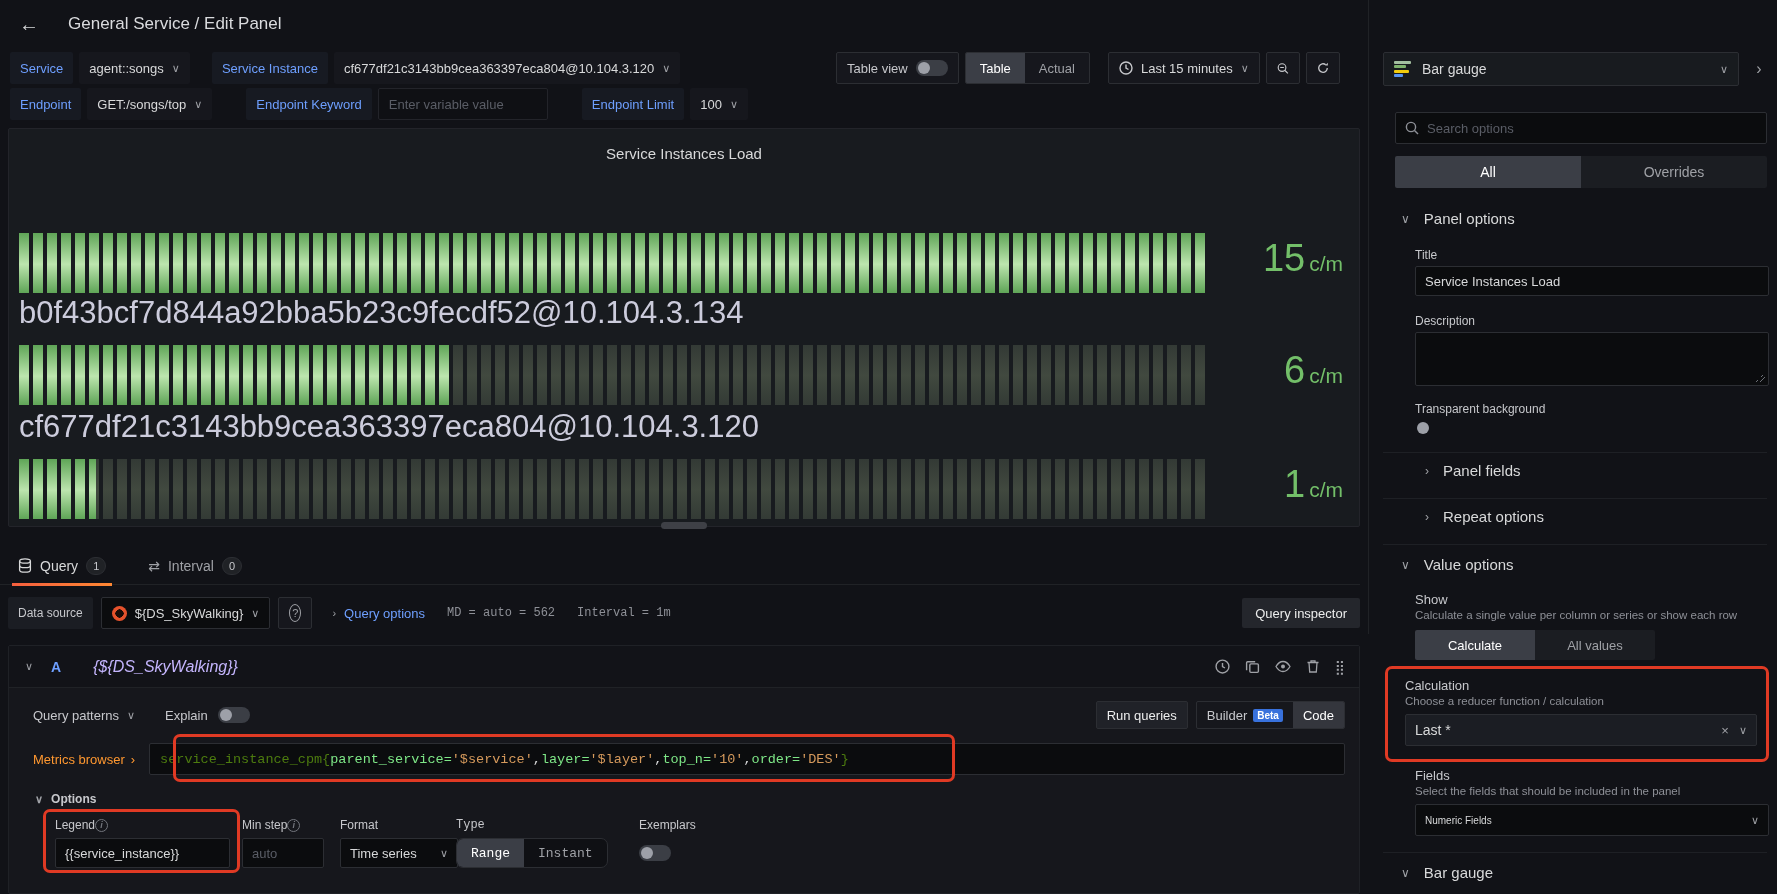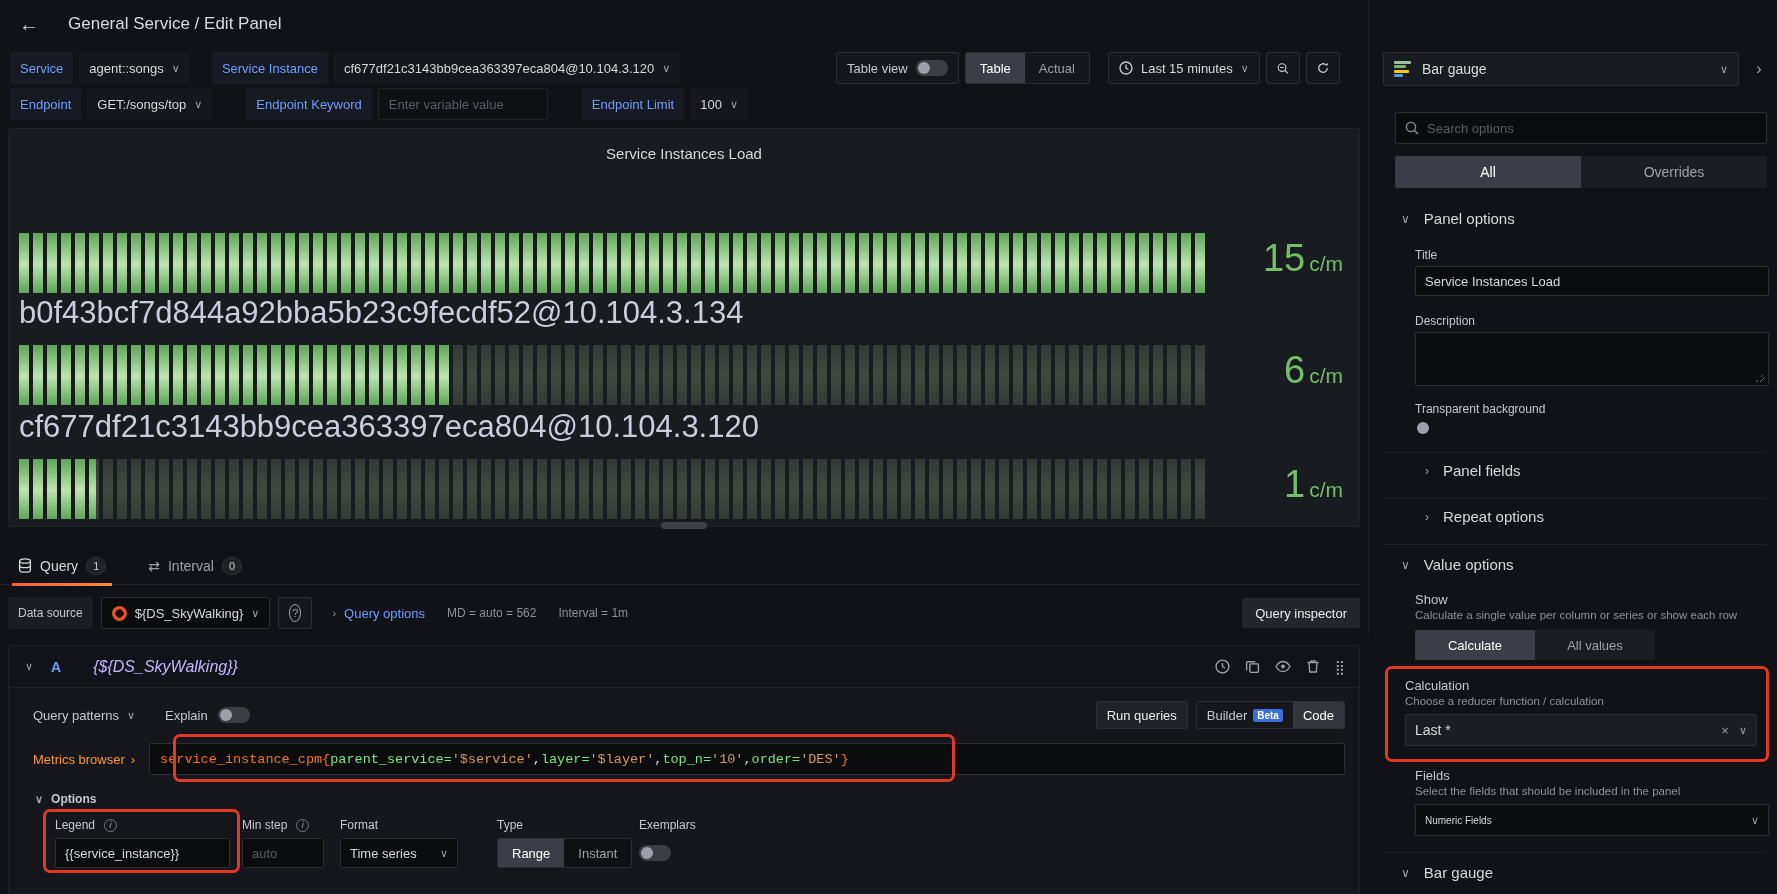--- a/index.html
+++ b/index.html
@@ -56,43 +56,43 @@
   .count-badge { min-width:20px; height:18px; padding:0 6px; border-radius:9px; background:#202226; border:1px solid #2c2e33; font-size:11px; color:#c7c8cc; display:flex; align-items:center; justify-content:center; }
   .tab-underline { position:absolute; left:4px; right:4px; bottom:-1px; height:3px; background:linear-gradient(90deg,#F55F3E,#FF8833); }
 
   
   .ds-row { position:absolute; left:8px; top:597px; width:1352px; height:32px; display:flex; align-items:center; gap:8px; }
   .chip-label { height:32px; padding:0 10px; display:flex; align-items:center; background:#1b1d23; border-radius:2px; font-size:12px; font-weight:500; color:#c7c8cc; }
   .ds-picker { height:32px; padding:0 10px; display:flex; align-items:center; gap:8px; background:#0b0c0e; border:1px solid #2c2e33; border-radius:2px; font-size:13px; }
   .ds-dot { width:15px; height:15px; border-radius:50%; background:radial-gradient(circle at 50% 50%, #1b0c08 0 38%, #e6522c 40% 100%); flex:none; }
   .q-circle { width:18px; height:18px; border:1px solid #9fa1a6; border-radius:50%; color:#9fa1a6; font-size:11px; display:flex; align-items:center; justify-content:center; }
   .blue-link { color:#6E9FFF; font-size:13px; font-weight:500; }
-  .dim-stat { color:#8e9097; font-size:12px; }
+  .dim-stat { color:#8e9097; font-size:12px;font-family:Liberation Mono, monospace; }
 
   
   .q-card { position:absolute; left:8px; top:645px; width:1352px; height:249px; background:#16171c; border:1px solid #1f2126; border-radius:2px; }
   .q-head { position:absolute; left:0; top:0; right:0; height:42px; background:#121318; border-bottom:1px solid #202226; display:flex; align-items:center; }
   .ref-id { color:#6E9FFF; font-weight:700; font-size:14px; }
   .ds-ref { color:#c4b5fd; font-style:italic; font-size:16px; }
   .q-head-icons { margin-left:auto; margin-right:14px; display:flex; align-items:center; gap:15px; color:#9fa1a6; }
   .q-head-icons svg { display:block; }
   .patterns-row { position:absolute; left:24px; right:14px; top:54px; height:30px; display:flex; align-items:center; }
   .sm-btn { height:28px; padding:0 10px; display:flex; align-items:center; background:#202228; border:1px solid #2c2e33; border-radius:2px; font-size:13px; color:#eceded; }
   .builder-seg { height:28px; border:1px solid #2c2e33; border-radius:2px; display:flex; align-items:stretch; overflow:hidden; margin-left:8px; }
   .builder-seg .bseg { display:flex; align-items:center; gap:6px; padding:0 10px; font-size:13px; color:#c7c8cc; }
   .builder-seg .bseg.sel { background:#34363d; color:#fff; }
   .beta-badge { background:#3871DC; color:#fff; font-size:10px; font-weight:700; padding:1px 4px; border-radius:2px; }
   .metrics-row { position:absolute; left:24px; right:14px; top:96px; height:34px; display:flex; align-items:center; }
   .mb-label { color:#FF9830; font-size:13px; font-weight:500; white-space:nowrap; }
   .promql-box { flex:1; height:32px; margin-left:14px; background:#0b0c0e; border:1px solid #2c2e33; border-radius:2px; display:flex; align-items:center; padding:0 10px; font-family:"Liberation Mono", monospace; font-size:13.5px; color:#d8d9da; white-space:nowrap; overflow:hidden; }
-  .promql-box .m { color:#f97316; } .promql-box .l { color:#7ee787; } .promql-box .s { color:#d69a5c; } .promql-box .p { color:#d8d9da; }
+  .promql-box .m { color:#4d7c0f; } .promql-box .l { color:#7ee787; } .promql-box .s { color:#d69a5c; } .promql-box .p { color:#d8d9da; }
   .anno { position:absolute; border:3px solid #E03A24; border-radius:7px; pointer-events:none; }
   .opt-header { position:absolute; left:26px; top:146px; display:flex; align-items:center; gap:8px; font-size:12px; font-weight:700; color:#c7c8cc; }
   .opt-fields { position:absolute; left:36px; top:166px; right:14px; }
-  .field-label { font-size:12px; font-weight:500; color:#c7c8cc; display:flex; align-items:center; gap:9px; }
+  .field-label { font-size:12px; font-weight:500; color:#c7c8cc; display:flex; align-items:center; gap:0; }
   .info-circle { width:13px; height:13px; border:1px solid #72757c; border-radius:50%; color:#72757c; font-size:9px; display:flex; align-items:center; justify-content:center; font-style:italic; font-weight:700; }
   .inp { height:30px; background:#0b0c0e; border:1px solid #2c2e33; border-radius:2px; display:flex; align-items:center; padding:0 9px; font-size:13px; color:#d8d9da; }
 
   
   .sidebar { position:absolute; left:1368px; top:0; width:409px; height:634px; background:#111217; border-left:1px solid #202226; }
   .viz-picker { position:absolute; left:14px; top:52px; width:356px; height:34px; background:#181b1f; border:1px solid #2c2e33; border-radius:2px; display:flex; align-items:center; gap:9px; padding:0 10px; font-size:14px; color:#d8d9da; }
   .viz-icon { width:19px; height:16px; display:flex; flex-direction:column; justify-content:space-between; }
   .viz-icon i { height:3px; border-radius:1px; display:block; }
   .expand-btn { position:absolute; left:376px; top:52px; width:28px; height:34px; display:flex; align-items:center; justify-content:center; color:#9fa1a6; font-size:16px; }
   .search-box { position:absolute; left:26px; top:112px; width:372px; height:32px; background:#0b0c0e; border:1px solid #2c2e33; border-radius:2px; display:flex; align-items:center; gap:8px; padding:0 9px; font-size:13px; }
@@ -347,25 +347,25 @@
     <div class="abs" style="left:295px; top:6px;">
       <div class="field-label">
           <span>Format</span>
         </div>
       <div class="inp" style="width:118px; margin-top:6px; justify-content:space-between;">
         <span>Time series</span>
           <span class="chev">∨</span>
       </div>
     </div>
 
-    <div class="abs" style="left:452px; top:6px;">
+    <div class="abs" style="left:411px; top:6px;font-family:Liberation Mono, monospace;">
       <div class="field-label">
           <span>Type</span>
         </div>
-      <div class="seg-group" style="height:30px; margin-top:6px; background:#0f1014;">
+      <div class="seg-group" style="height:30px; margin-top:6px; background:#0f1014;border-radius:7px;">
         <div class="seg sel">Range</div>
         <div class="seg">Instant</div>
       </div>
     </div>
 
     <div class="abs" style="left:594px; top:6px;">
       <div class="field-label">
           <span>Exemplars</span>
         </div>
       <span class="toggle" style="display:block; margin-top:13px;"></span>

